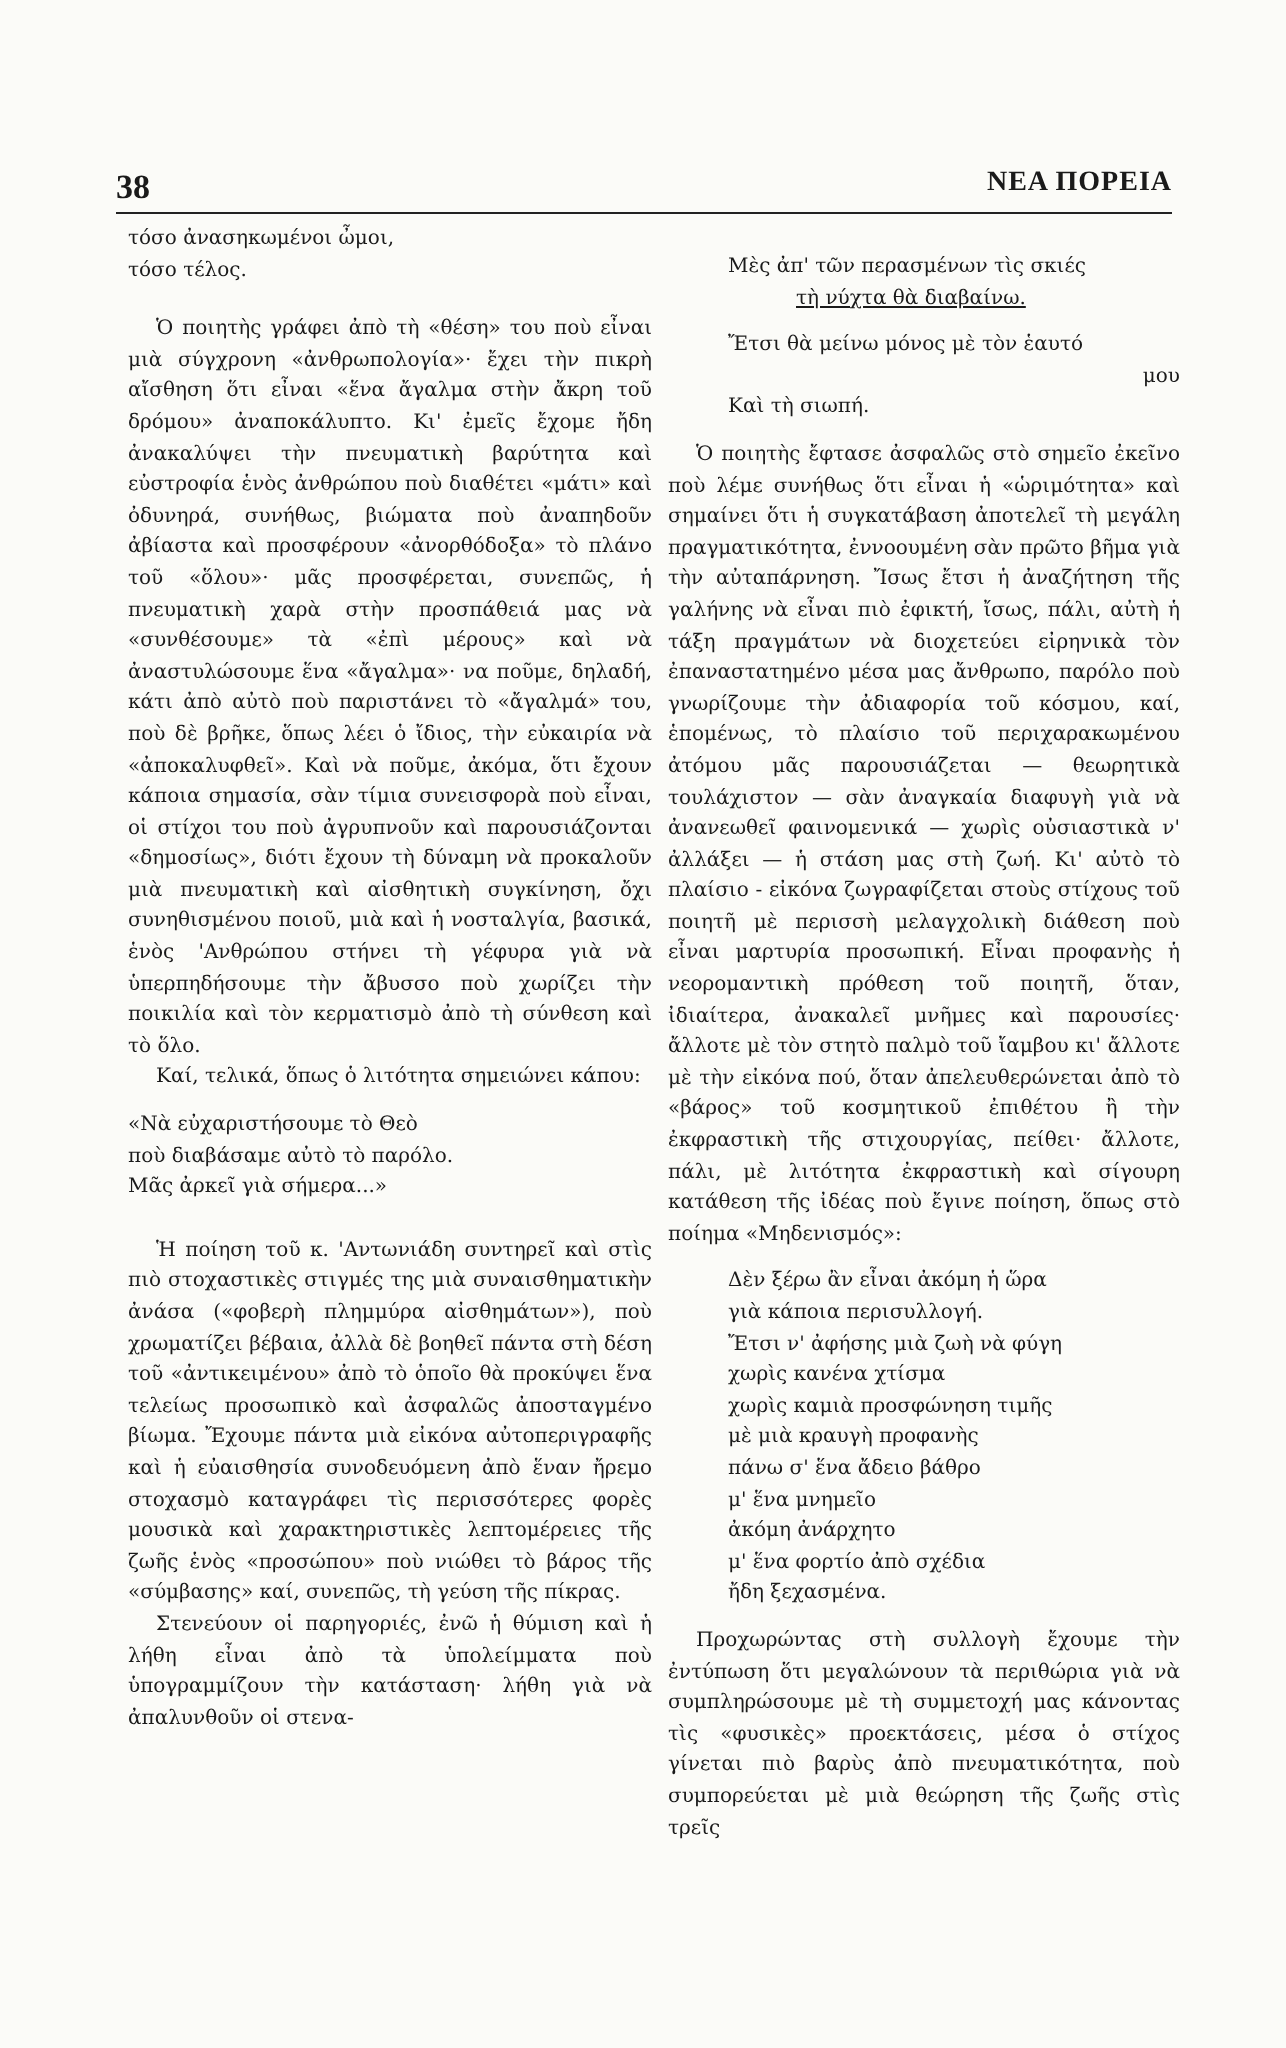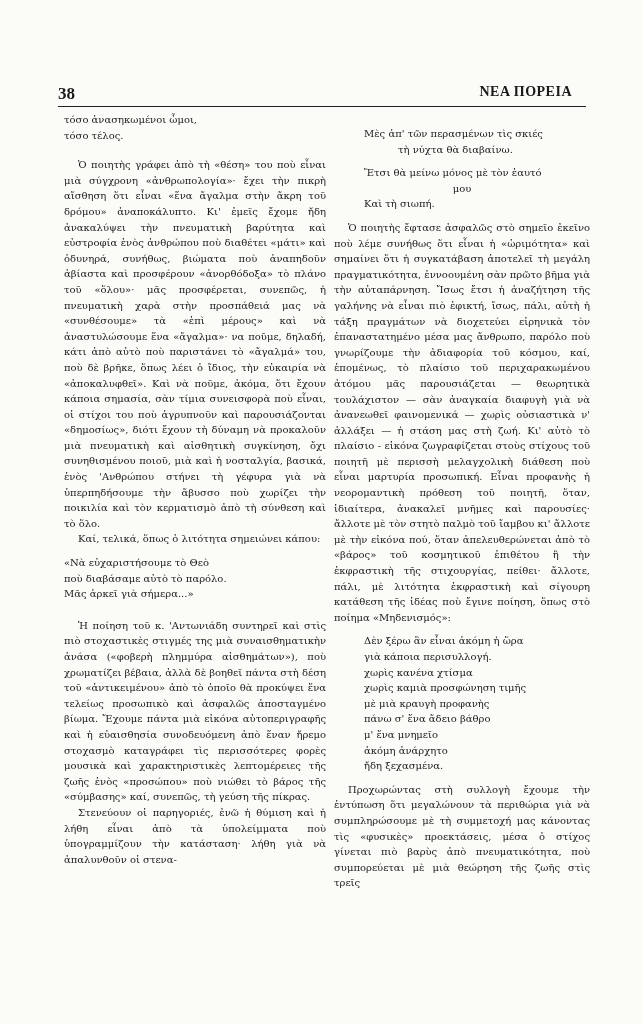--- a/index.html
+++ b/index.html
@@ -2,33 +2,33 @@
 <html><head>
 <meta charset="utf-8">
 <style>
   html, body { margin:0; padding:0; }
   body {
     width:643px; height:1024px; background:#fbfbf8; position:relative; overflow:hidden;
     font-family:"DejaVu Serif", serif; color:#1a1a1a;
   }
   .header { position:absolute; left:58px; top:82px; width:528px; height:22px; }
   .page-num { position:absolute; left:0; top:2px; font-size:17px; font-weight:bold; font-family:"Liberation Serif", serif; }
-  .journal { position:absolute; right:14px; top:2px; font-size:14px; font-weight:bold; font-family:"Liberation Serif", serif; letter-spacing:0.5px; }
+  .journal { position:absolute; right:0; top:2px; font-size:14px; font-weight:bold; font-family:"Liberation Serif", serif; letter-spacing:0.5px; }
   .rule { position:absolute; left:58px; top:106px; width:528px; height:1px; background:#222; }
   .col { position:absolute; top:112px; width:262px; font-size:10px; line-height:15.6px; text-align:justify; }
   .col.left { left:64px; }
   .col.right { left:334px; width:256px; }
   .p { margin:0; text-indent:14px; }
   .p.noindent { text-indent:0; }
   .gap { height:14px; }
   .smallgap { height:8px; }
   .verse { margin:0; padding-left:0; white-space:pre; text-indent:0; text-align:left; }
   .verse.indent { padding-left:30px; }
-  .verse.indent2 { padding-left:64px; }
-  .verse.right-al { text-align:center; }
+  .verse.indent2 { padding-left:64px;text-decoration:underline; }
+  .verse.right-al { text-align:right; }
   .b { font-weight:bold; }
   .spaced { letter-spacing:3px; }
 </style>
 </head>
 <body>
 
 <div class="header">
   <span class="page-num">38</span>
   <span class="journal">ΝΕΑ ΠΟΡΕΙΑ</span>
 </div>
@@ -56,22 +56,24 @@
   <div class="verse indent2">τὴ νύχτα θὰ διαβαίνω.</div>
   <div class="smallgap"></div>
   <div class="verse indent">Ἔτσι θὰ μείνω μόνος μὲ τὸν ἑαυτό</div>
   <div class="verse right-al">μου</div>
   <div class="verse indent">Καὶ τὴ σιωπή.</div>
   <div class="smallgap"></div>
   <p class="p">Ὁ ποιητὴς ἔφτασε ἀσφαλῶς στὸ σημεῖο ἐκεῖνο ποὺ λέμε συνήθως ὅτι εἶναι ἡ «ὡριμότητα» καὶ σημαίνει ὅτι ἡ συγκατάβαση ἀποτελεῖ τὴ μεγάλη πραγματικότητα, ἐννοουμένη σὰν πρῶτο βῆμα γιὰ τὴν αὐταπάρνηση. Ἴσως ἔτσι ἡ ἀναζήτηση τῆς γαλήνης νὰ εἶναι πιὸ ἐφικτή, ἴσως, πάλι, αὐτὴ ἡ τάξη πραγμάτων νὰ διοχετεύει εἰρηνικὰ τὸν ἐπαναστατημένο μέσα μας ἄνθρωπο, παρόλο ποὺ γνωρίζουμε τὴν ἀδιαφορία τοῦ κόσμου, καί, ἑπομένως, τὸ πλαίσιο τοῦ περιχαρακωμένου ἀτόμου μᾶς παρουσιάζεται — θεωρητικὰ τουλάχιστον — σὰν ἀναγκαία διαφυγὴ γιὰ νὰ ἀνανεωθεῖ φαινομενικά — χωρὶς οὐσιαστικὰ ν' ἀλλάξει — ἡ στάση μας στὴ ζωή. Κι' αὐτὸ τὸ πλαίσιο - εἰκόνα ζωγραφίζεται στοὺς στίχους τοῦ ποιητῆ μὲ περισσὴ μελαγχολικὴ διάθεση ποὺ εἶναι μαρτυρία προσωπική. Εἶναι προφανὴς ἡ νεορομαντικὴ πρόθεση τοῦ ποιητῆ, ὅταν, ἰδιαίτερα, ἀνακαλεῖ μνῆμες καὶ παρουσίες· ἄλλοτε μὲ τὸν στητὸ παλμὸ τοῦ ἴαμβου κι' ἄλλοτε μὲ τὴν εἰκόνα πού, ὅταν ἀπελευθερώνεται ἀπὸ τὸ «βάρος» τοῦ κοσμητικοῦ ἐπιθέτου ἢ τὴν ἐκφραστικὴ τῆς στιχουργίας, πείθει· ἄλλοτε, πάλι, μὲ λιτότητα ἐκφραστικὴ καὶ σίγουρη κατάθεση τῆς ἰδέας ποὺ ἔγινε ποίηση, ὅπως στὸ ποίημα «Μηδενισμός»:</p>
   <div class="smallgap"></div>
   <div class="verse indent">Δὲν ξέρω ἂν εἶναι ἀκόμη ἡ ὥρα</div>
   <div class="verse indent">γιὰ κάποια περισυλλογή.</div>
+  <div class="verse indent">Ἔτσι ν' ἀφήσης μιὰ ζωὴ νὰ φύγη</div>
   <div class="verse indent">χωρὶς κανένα χτίσμα</div>
   <div class="verse indent">χωρὶς καμιὰ προσφώνηση τιμῆς</div>
   <div class="verse indent">μὲ μιὰ κραυγὴ προφανὴς</div>
   <div class="verse indent">πάνω σ' ἕνα ἄδειο βάθρο</div>
   <div class="verse indent">μ' ἕνα μνημεῖο</div>
   <div class="verse indent">ἀκόμη ἀνάρχητο</div>
+  <div class="verse indent">μ' ἕνα φορτίο ἀπὸ σχέδια</div>
   <div class="verse indent">ἤδη ξεχασμένα.</div>
   <div class="smallgap"></div>
   <p class="p">Προχωρώντας στὴ συλλογὴ ἔχουμε τὴν ἐντύπωση ὅτι μεγαλώνουν τὰ περιθώρια γιὰ νὰ συμπληρώσουμε μὲ τὴ συμμετοχή μας κάνοντας τὶς «φυσικὲς» προεκτάσεις, μέσα ὁ στίχος γίνεται πιὸ βαρὺς ἀπὸ πνευματικότητα, ποὺ συμπορεύεται μὲ μιὰ θεώρηση τῆς ζωῆς στὶς τρεῖς</p>
 </div>
 
 </body></html>

